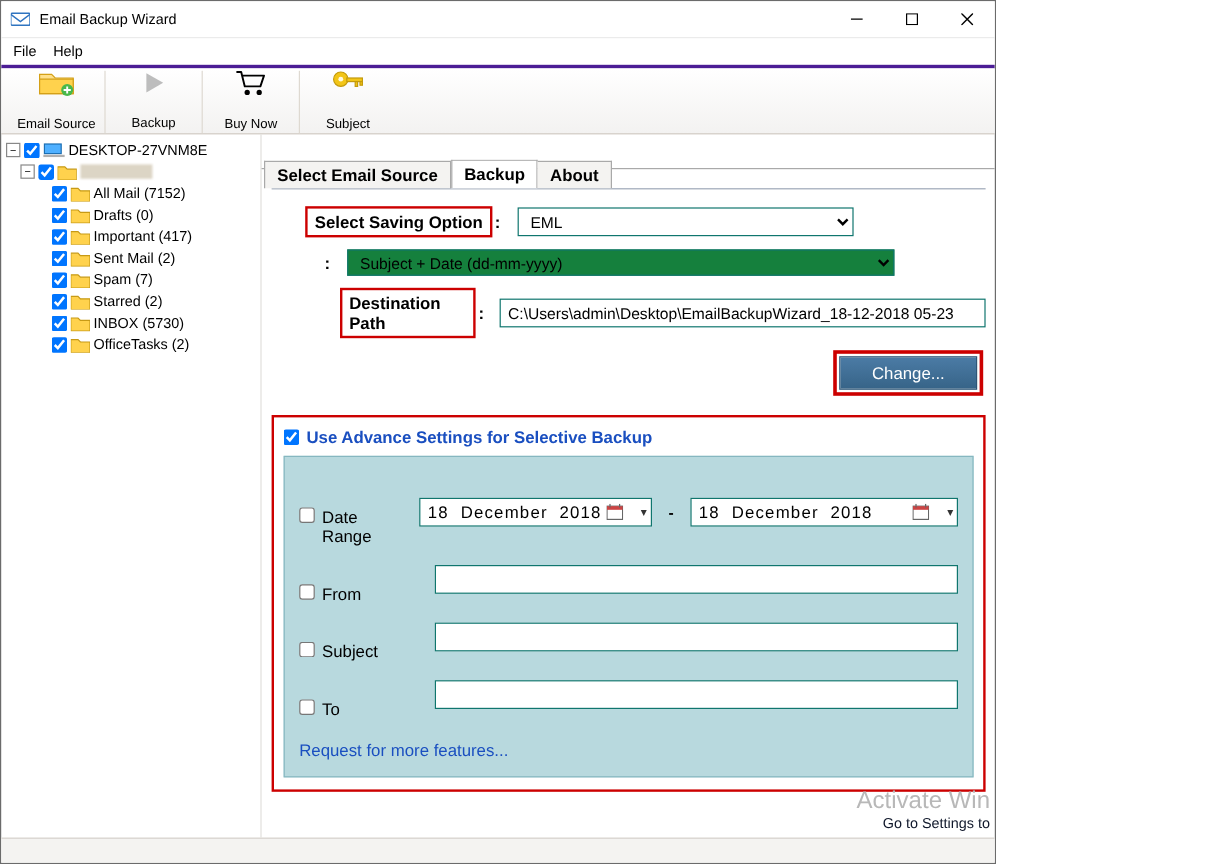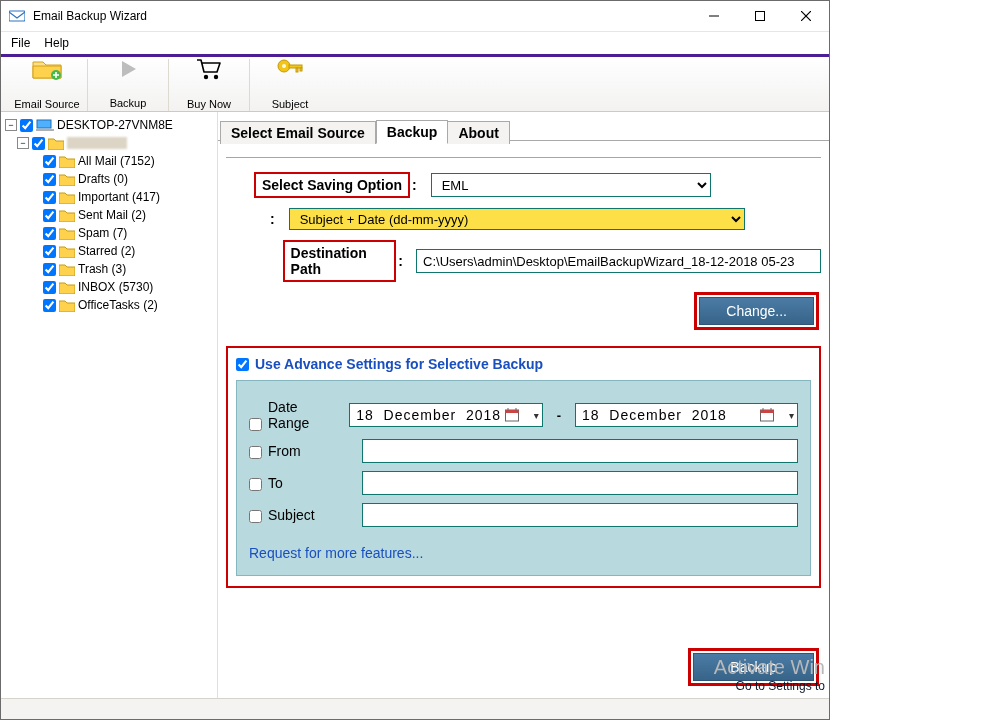--- a/index.html
+++ b/index.html
@@ -19,39 +19,39 @@
   .body-row { flex: 1; display: flex; min-height: 0; }
   .tree-panel { width: 208px; border-right: 1px solid #e1dfdc; padding: 4px 4px; overflow: auto; font-size: 12px; }
   .tree-root, .tree-sub, .tree-folders { list-style: none; margin: 0; padding: 0; }
   .tree-row { display: flex; align-items: center; gap: 3px; white-space: nowrap; height: 18px; }
   .expander { width: 10px; height: 10px; border: 1px solid #888; display: inline-flex; align-items: center; justify-content: center; font-size: 9px; line-height: 1; background: #fff; }
   .tree-sub { margin-left: 12px; }
   .tree-folders { margin-left: 26px; }
   input[type=checkbox] { width: 13px; height: 13px; margin: 0; }
   .main-panel { flex: 1; display: flex; flex-direction: column; min-width: 0; padding: 0 0 0 0; }
   .tabs-row { margin-top: 6px; display: flex; align-items: flex-end; height: 22px; border-bottom: 1px solid #a9a9a9; padding-left: 2px; gap: 0; }
-  .tab { padding: 3px 10px; font-size: 14px; font-weight: 700; border: 1px solid #a9a9a9; border-bottom: none; background: #f4f3f1; margin-right: 0; position: relative; top: 4px; }
+  .tab { padding: 3px 10px; font-size: 14px; font-weight: 700; border: 1px solid #a9a9a9; border-bottom: none; background: #f4f3f1; margin-right: 0; position: relative; top: 17px; }
   .tab.active { background: #fff; border-bottom: 1px solid #fff; }
   .tab.inactive { border-left: none; }
   .content-area { flex: 1; padding: 10px 8px 10px 8px; overflow: auto; }
   .opt-row { display: flex; align-items: center; margin: 10px 0; }
   .boxed-label { border: 2px solid #cc0000; padding: 3px 6px; font-weight: 700; font-size: 14px; color: #000; }
   .colon { font-weight: 700; margin: 0 6px 0 2px; font-size: 14px; }
   .select, .text-input, .date-input { font-family: inherit; font-size: 13px; border: 1px solid #0f766e; background: #fff; height: 24px; padding: 0 6px; box-sizing: border-box; }
   .select { width: 280px; }
-  .wide-select { width: 456px; height: 22px; background: #fde047; }
+  .wide-select { width: 456px; height: 22px; background: #15803d; }
   .dest-input { width: 456px; }
   .change-btn-wrap { display: flex; justify-content: flex-end; margin-top: 6px; margin-right: 2px; }
   .red-outline { border: 3px solid #cc0000; padding: 2px; display: inline-block; }
   .btn { background: #3f6f98; color: #fff; border: 1px solid #2e5576; height: 28px; padding: 0 26px; font-size: 14px; cursor: pointer; background: linear-gradient(#4b7ba5,#376488); }
   .adv-box { border: 2px solid #cc0000; padding: 8px 8px 10px 8px; margin-top: 16px; }
   .adv-check-row { display: flex; align-items: center; gap: 6px; font-weight: 700; color: #1a4fc0; font-size: 14px; margin-bottom: 8px; }
   .adv-inner { background: #b8d9de; border: 1px solid #86b7c0; padding: 10px 12px 14px 12px; }
   .adv-row { display: flex; align-items: center; gap: 10px; margin: 8px 0; }
-  .adv-label { width: 110px; display: flex; align-items: flex-end; gap: 6px; font-size: 14px; }
+  .adv-label { width: 110px; display: flex; align-items: flex-start; gap: 6px; font-size: 14px; margin-top: 24px; }
   .date-field { position: relative; width: 236px; }
   .date-field input { width: 100%; padding-right: 40px; font-size: 14px; letter-spacing: 1px; }
   .date-icon { position: absolute; right: 24px; top: 50%; transform: translateY(-50%); width: 14px; height: 14px; }
   .date-drop { position: absolute; right: 4px; top: 50%; transform: translateY(-50%); font-size: 10px; color: #333; }
   .wide-field { width: 464px; }
   .request-link { color: #1a4fc0; font-size: 14px; margin-top: 10px; display: inline-block; }
   .backup-row { display: flex; justify-content: flex-end; margin-top: 60px; margin-right: 2px; }
   .statusbar { height: 20px; border-top: 1px solid #d6d2cc; background: #f4f3f1; }
   .watermark { position: absolute; right: 4px; bottom: 26px; text-align: right; color: #b8b8b8; font-size: 20px; pointer-events: none; }
   .watermark small { display: block; font-size: 12px; color: #0f172a; }
@@ -211,27 +211,20 @@
                   <span class="folder-icon"><svg width="16" height="13" viewBox="0 0 16 13">
                         <path d="M0 2 h6 l2 2 h8 v9 h-16 z" fill="#ffd24d" stroke="#c79a16"></path>
                       </svg></span>
                   <span>Starred (2)</span>
                 </li>
                 <li class="tree-row">
                   <input type="checkbox" checked="" style="">
                   <span class="folder-icon"><svg width="16" height="13" viewBox="0 0 16 13">
                         <path d="M0 2 h6 l2 2 h8 v9 h-16 z" fill="#ffd24d" stroke="#c79a16"></path>
                       </svg></span>
-                  <span>Trash (3)</span>
-                </li>
-                <li class="tree-row">
-                  <input type="checkbox" checked="" style="">
-                  <span class="folder-icon"><svg width="16" height="13" viewBox="0 0 16 13">
-                        <path d="M0 2 h6 l2 2 h8 v9 h-16 z" fill="#ffd24d" stroke="#c79a16"></path>
-                      </svg></span>
                   <span>INBOX (5730)</span>
                 </li>
                 <li class="tree-row">
                   <input type="checkbox" checked="" style="">
                   <span class="folder-icon"><svg width="16" height="13" viewBox="0 0 16 13">
                         <path d="M0 2 h6 l2 2 h8 v9 h-16 z" fill="#ffd24d" stroke="#c79a16"></path>
                       </svg></span>
                   <span>OfficeTasks (2)</span>
                 </li>
               </ul>
@@ -320,28 +313,28 @@
             <div class="adv-row">
               <span class="adv-label">
                 <input type="checkbox" style="">
                 <span>From</span>
               </span>
               <input class="text-input wide-field" style="">
             </div>
             <div class="adv-row">
               <span class="adv-label">
                 <input type="checkbox" style="">
-                <span>To</span>
+                <span>Subject</span>
               </span>
               <input class="text-input wide-field" style="">
             </div>
             <div class="adv-row">
               <span class="adv-label">
                 <input type="checkbox" style="">
-                <span>Subject</span>
+                <span>To</span>
               </span>
               <input class="text-input wide-field" style="">
             </div>
             <a class="request-link">Request for more features...</a>
           </div>
         </div>
 
         <div class="backup-row">
           <span class="red-outline">
             <button class="btn" style="padding:0 36px">Backup</button>

